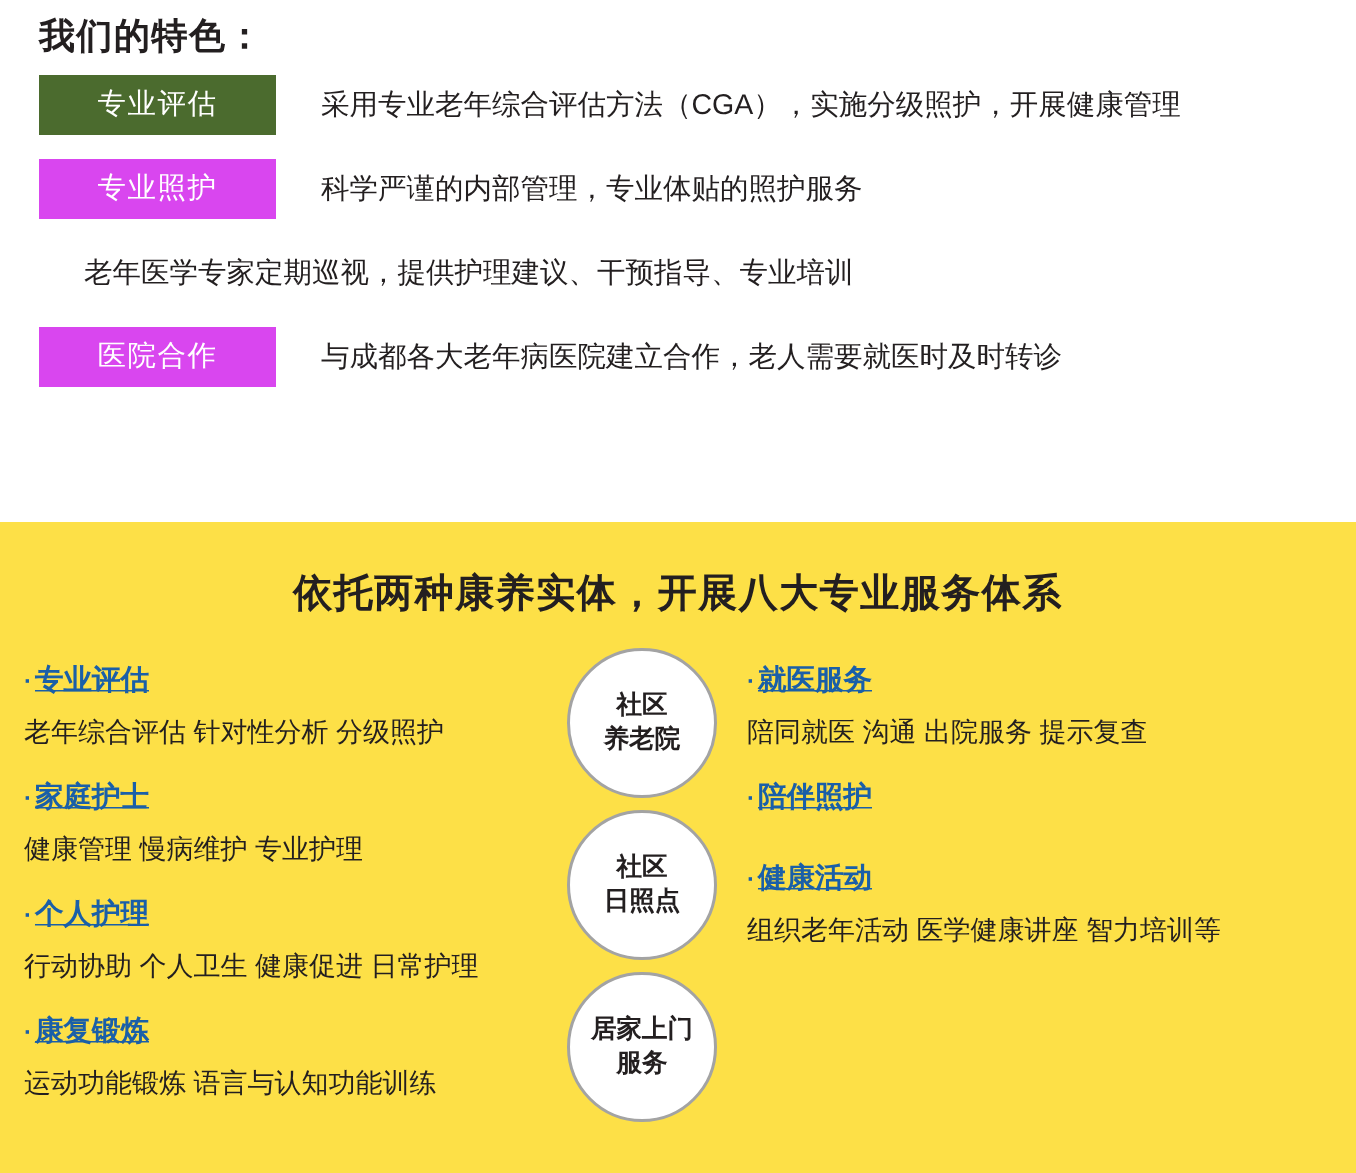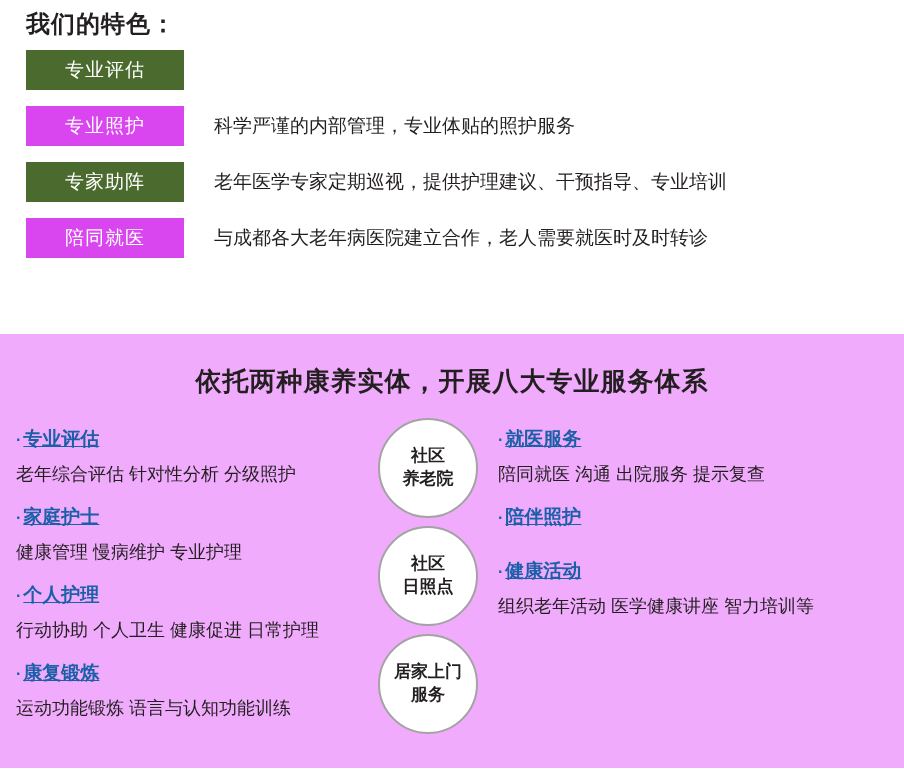--- a/index.html
+++ b/index.html
@@ -64,24 +64,24 @@
     top: 340px;
     width: 904px;
     height: 1px;
     background: #ffffff;
   }
 
   
   .bottom-section {
     position: absolute;
     left: 0;
-    top: 334px;
+    top: 348px;
     width: 904px;
     height: 434px;
-    background: #f0abfc;
+    background: #fde047;
   }
   .bottom-title {
     position: absolute;
     width: 904px;
     top: 30px;
     text-align: center;
     font-size: 26px;
     font-weight: bold;
     color: #231f20;
     letter-spacing: 1px;
@@ -145,34 +145,34 @@
   .circle-3 { top: 216px; }
 </style>
 </head>
 <body>
 
 <div class="top-section">
   <div class="section-title">我们的特色：</div>
 
   <div class="feature-row" style="top:50px;">
     <div class="feature-tag tag-green">专业评估</div>
+    <div class="feature-text">采用专业老年综合评估方法（CGA），实施分级照护，开展健康管理</div>
   </div>
 
   <div class="feature-row" style="top:106px;">
     <div class="feature-tag tag-blue">专业照护</div>
     <div class="feature-text">科学严谨的内部管理，专业体贴的照护服务</div>
   </div>
 
   <div class="feature-row" style="top:162px;">
-    <div class="feature-tag tag-green">专家助阵</div>
     <div class="feature-text">老年医学专家定期巡视，提供护理建议、干预指导、专业培训</div>
   </div>
 
   <div class="feature-row" style="top:218px;">
-    <div class="feature-tag tag-blue">陪同就医</div>
+    <div class="feature-tag tag-blue">医院合作</div>
     <div class="feature-text">与成都各大老年病医院建立合作，老人需要就医时及时转诊</div>
   </div>
 </div>
 
 <div class="divider"></div>
 
 <div class="bottom-section">
   <div class="bottom-title">依托两种康养实体，开展八大专业服务体系</div>
 
   <div class="col col-left">

